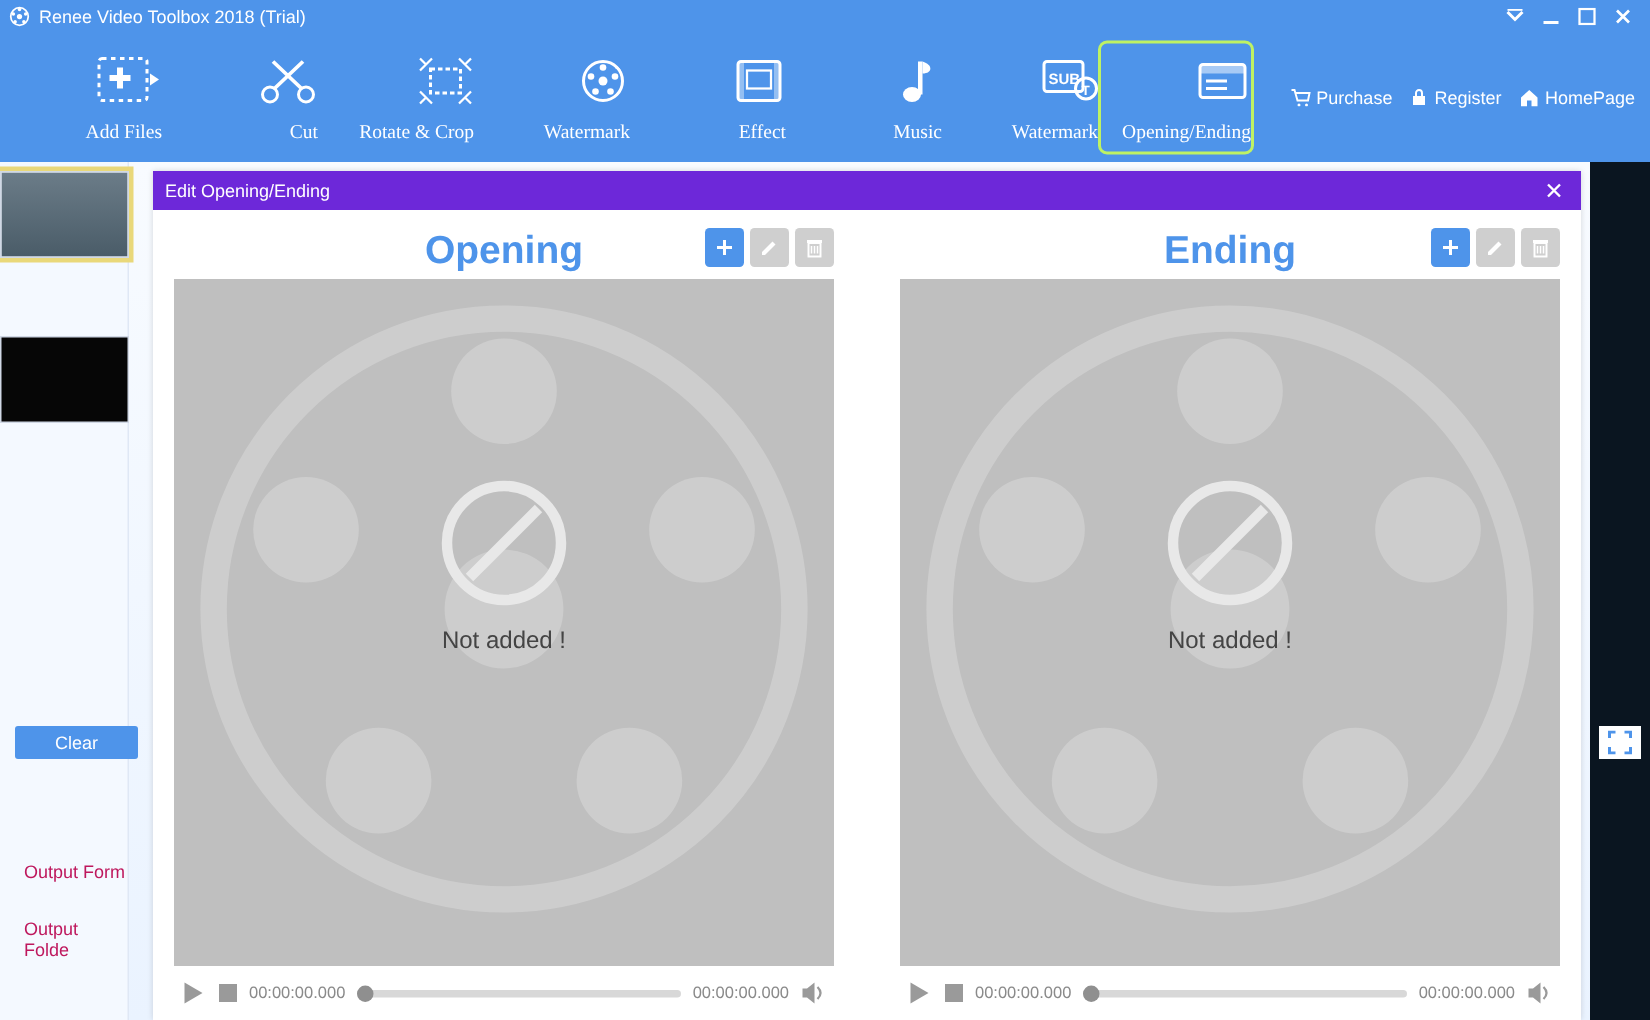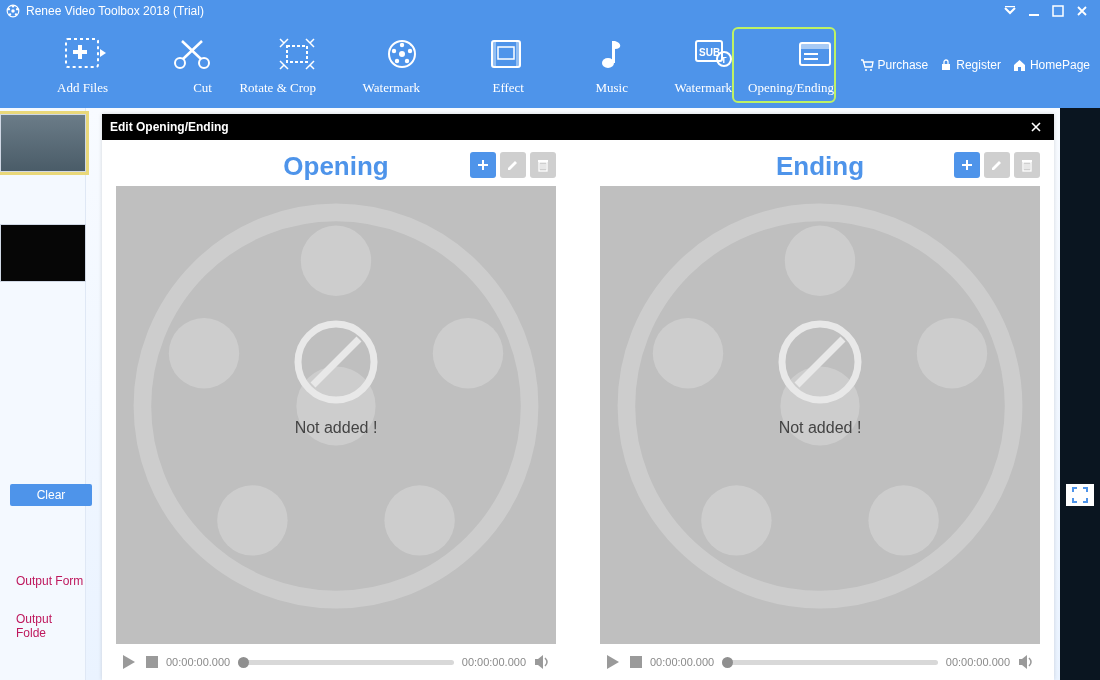--- a/index.html
+++ b/index.html
@@ -88,26 +88,25 @@
 
   .modal {
     position: absolute;
     left: 102px; top: 6px; right: 46px; bottom: 0;
     background: #fff;
     box-shadow: 0 0 4px rgba(0,0,0,.15);
     display:flex; flex-direction:column;
   }
   .modal-header {
     height: 26px;
-    background: #000000;
+    background: #6d28d9;
     color: #fff;
     display: flex; align-items: center;
     padding: 1px 8px;
     font-size: 12px;
-    font-weight: bold;
   }
   .modal-header .spacer { flex:1; }
   .modal-header .close { width:20px; display:flex; justify-content:center; }
 
   .modal-body {
     flex:1;
     display:flex;
     gap: 44px;
     padding: 6px 14px 0 14px;
   }

